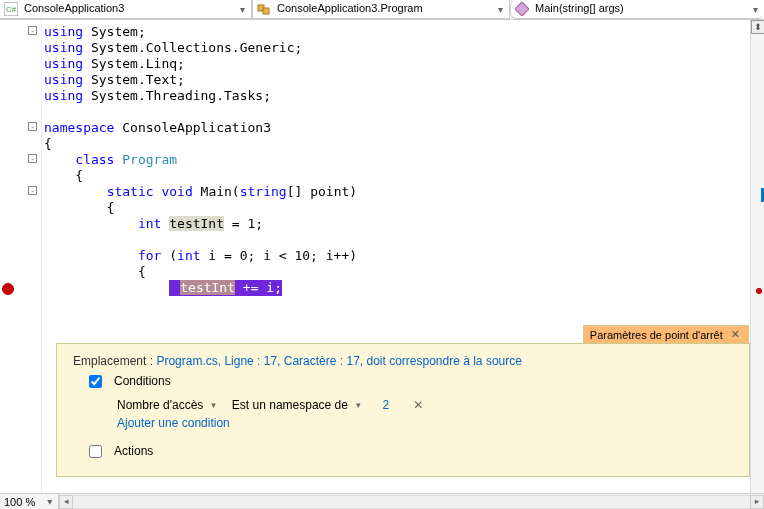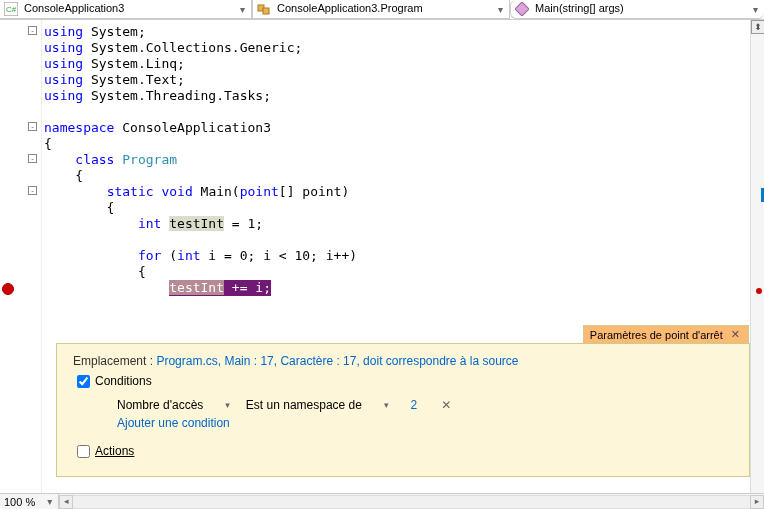--- a/index.html
+++ b/index.html
@@ -12,36 +12,36 @@
 .miniic { width: 14px; height: 14px; display: inline-block; vertical-align: middle; margin-right: 3px; }
 .chev { color: #666; font-size: 10px; padding: 0 2px; }
 .editor { position: relative; height: 475px; display: flex; }
 .gutter { width: 42px; background: #fff; border-right: 1px solid #eee; position: relative; }
 .bp { position: absolute; left: 2px; width: 12px; height: 12px; border-radius: 50%; background: #c00; border: 1px solid #a00; }
 .outline { position: absolute; width: 9px; height: 9px; border: 1px solid #888; background: #fff; font-size: 8px; line-height: 7px; text-align: center; color: #555; }
 .code { flex: 1; font-family: Consolas, monospace; font-size: 13px; padding: 4px 2px; white-space: pre; line-height: 16px; position: relative; }
 .kw { color: #0000ff; }
 .typ { color: #2b91af; }
 .hlvar { background: #dcdccc; }
-.bpline { background: #701a75; color: #fff; display: inline-block; }
+.bpline { background: #6d28d9; color: #fff; display: inline-block; padding-left: 11px; }
 .bpline .hlvar { background: #b58a94; color: #fff; }
 .rightstrip { width: 14px; background: #f5f5f5; border-left: 1px solid #ddd; position: relative; }
 .splitic { width: 14px; height: 14px; border: 1px solid #999; background: #eee; font-size: 9px; text-align: center; line-height: 12px; color: #555; }
 .bluebar { position: absolute; right: -1px; width: 4px; height: 14px; background: #007acc; }
 .bpmark { position: absolute; right: 2px; width: 6px; height: 6px; border-radius: 50%; background: #c00; }
 .settings { position: absolute; left: 56px; right: 14px; bottom: 18px; background: #fdf6d8; border: 1px solid #cccb90; padding: 10px 16px 12px; }
 .set-title { position: absolute; right: 0; top: -19px; height: 18px; background: #fdba74; border: 1px solid #cccb90; border-bottom: none; padding: 1px 6px; font-size: 11px; display: flex; align-items: center; gap: 6px; }
 .set-title .x { font-size: 11px; color: #555; padding: 0 2px; }
 .row { margin-bottom: 6px; font-size: 12px; }
 .loc { color: #333; }
 .lnk { color: #0066cc; }
-.chk { display: flex; align-items: center; gap: 5px; margin: 6px 4px; }
+.chk { display: flex; align-items: center; gap: 12px; margin: 6px 16px; }
 .chk input { width: 13px; height: 13px; }
 .condrow { display: flex; align-items: center; gap: 14px; margin-left: 44px; padding: 4px 0; }
-.dd-inline { display: flex; align-items: center; gap: 20px; }
+.dd-inline { display: flex; align-items: center; gap: 6px; }
 .dd-inline .chev { font-size: 9px; }
 .valbox { color: #0066cc; padding: 0 6px; }
 .xmk { color: #666; font-size: 12px; padding: 0 4px; }
 .addc { margin-left: 44px; color: #0066cc; font-size: 12px; }
 .btn { margin-top: 10px; display: inline-block; padding: 4px 14px; border: 1px solid #8a8a7a; background: #eceadb; font-size: 12px; }
 .bottombar { position: absolute; left: 0; right: 0; bottom: 0; height: 16px; display: flex; align-items: center; border-top: 1px solid #ccc; background: #f5f5f5; font-size: 11px; }
 .zoom { padding: 0 4px; display: flex; align-items: center; gap: 10px; border-right: 1px solid #ccc; height: 100%; }
 .hscroll { flex: 1; height: 100%; display: flex; align-items: center; }
 .hscroll .arrow { width: 14px; height: 14px; text-align: center; font-size: 9px; color: #666; border: 1px solid #ccc; background: #eee; }
 .hscroll .track { flex: 1; height: 14px; background: #f0f0f0; border-top: 1px solid #ddd; border-bottom: 1px solid #ddd; }
@@ -98,59 +98,59 @@
   <div class="code"><span class="kw">using</span><span> System;</span>
 <span class="kw">using</span><span> System.Collections.Generic;</span>
 <span class="kw">using</span><span> System.Linq;</span>
 <span class="kw">using</span><span> System.Text;</span>
 <span class="kw">using</span><span> System.Threading.Tasks;</span>
 
 <span class="kw">namespace</span><span> ConsoleApplication3</span>
 <span>{</span>
 <span>    </span><span class="kw">class</span><span> </span><span class="typ">Program</span>
 <span>    {</span>
-<span>        </span><span class="kw">static</span><span> </span><span class="kw">void</span><span> Main(</span><span class="kw">point</span><span>[] point)</span>
+<span>        </span><span class="kw">static</span><span> </span><span class="kw">void</span><span> Main(</span><span class="kw">string</span><span>[] point)</span>
 <span>        {</span>
 <span>            </span><span class="kw">int</span><span> </span><span class="hlvar">testInt</span><span> = 1;</span>
 
 <span>            </span><span class="kw">for</span><span> (</span><span class="kw">int</span><span> i = 0; i &lt; 10; i++)</span>
 <span>            {</span>
 <span>                </span><span class="bpline"><span class="hlvar">testInt</span><span> += i;</span></span></div>
   <div class="rightstrip">
     <div class="splitic">⬍</div>
     <div class="bluebar" style="top:168px;"></div>
     <div class="bpmark" style="top:268px;"></div>
   </div>
 
   <div class="settings">
     <div class="set-title">
       <span>Paramètres de point d'arrêt</span>
       <span class="x">✕</span>
     </div>
     <div class="row loc">
-      <span>Emplacement : </span><span class="lnk">Program.cs, Main : 17, Caractère : 17, doit correspondre à la source</span>
+      <span>Emplacement : </span><span class="lnk">Program.cs, Ligne : 17, Caractère : 17, doit correspondre à la source</span>
     </div>
     <label class="chk">
       <input type="checkbox" checked="" style="">
       <span>Conditions</span>
     </label>
     <div class="condrow">
       <div class="dd-inline">
         <span>Nombre d'accès</span>
         <span class="chev">▾</span>
       </div>
       <div class="dd-inline">
         <span>Est un namespace de</span>
         <span class="chev">▾</span>
       </div>
       <span class="valbox">2</span>
       <span class="xmk">✕</span>
     </div>
     <div class="addc">Ajouter une condition</div>
-    <label class="chk" style="margin-top:14px;text-decoration:underline;">
+    <label class="chk" style="margin-top:14px;">
       <input type="checkbox" style="">
       <span>Actions</span>
     </label>
   </div>
 </div>
 
 <div class="bottombar">
   <div class="zoom">
     <span>100 %</span>
     <span class="chev">▾</span>

